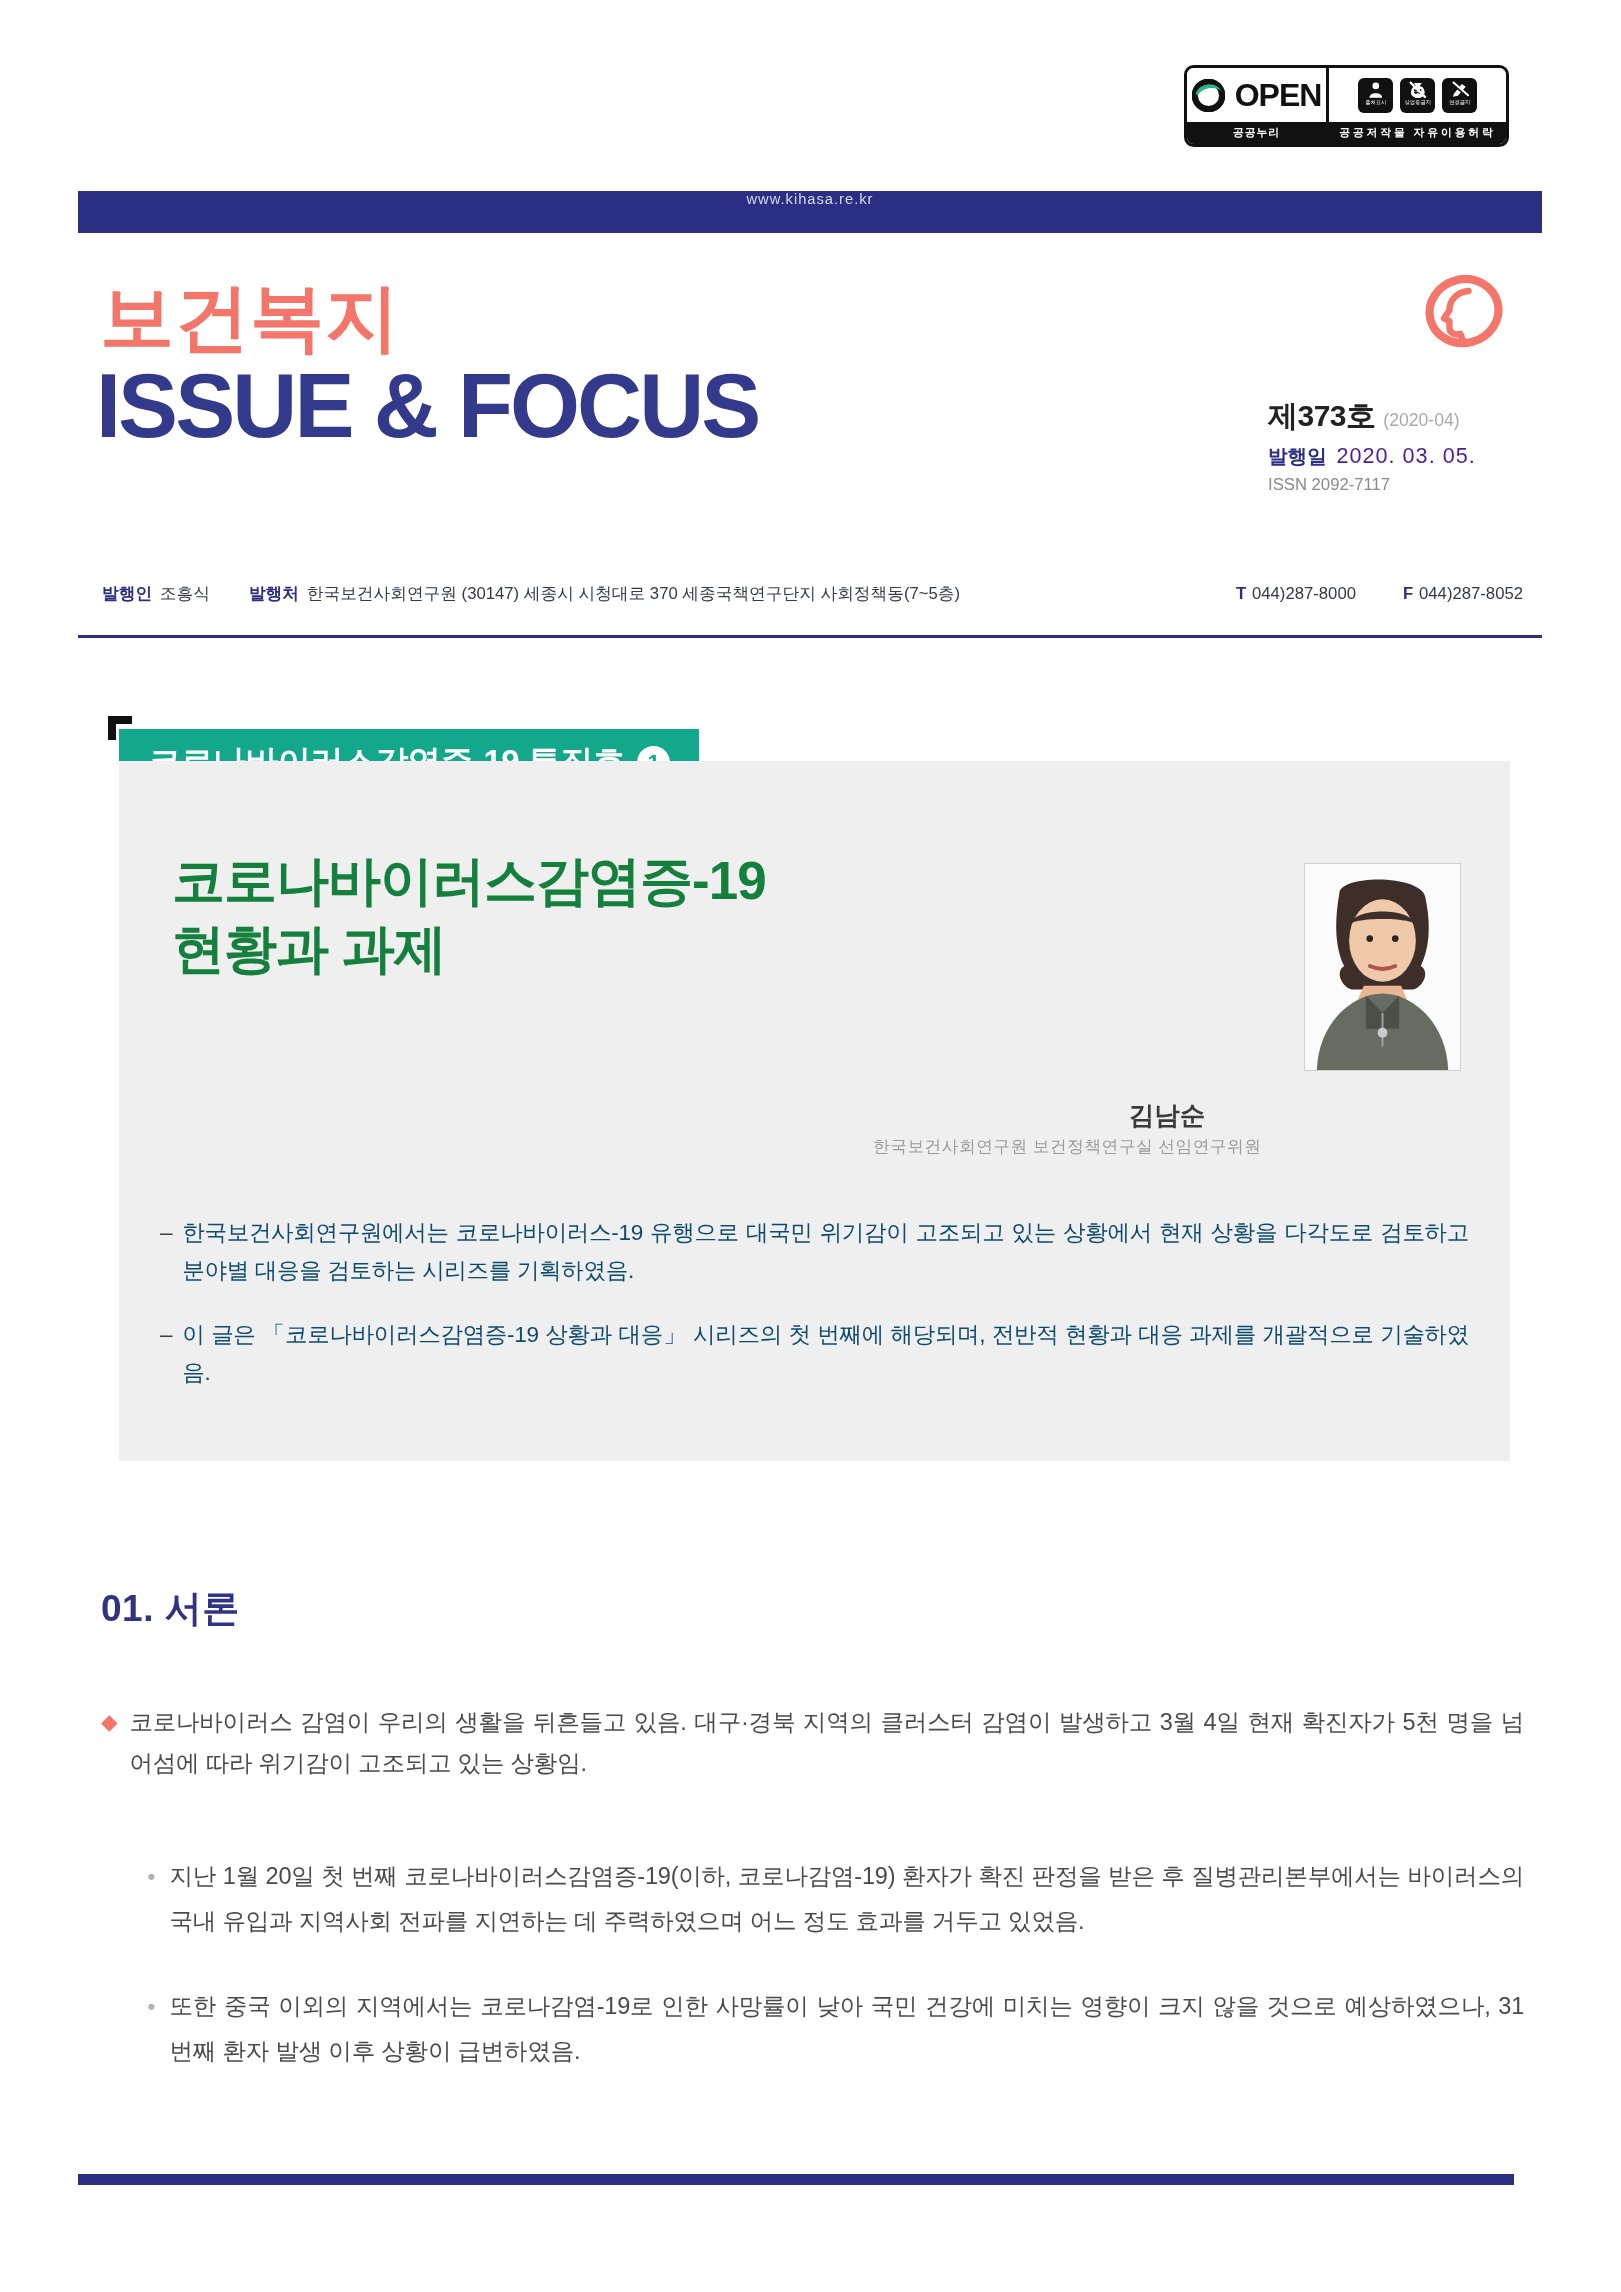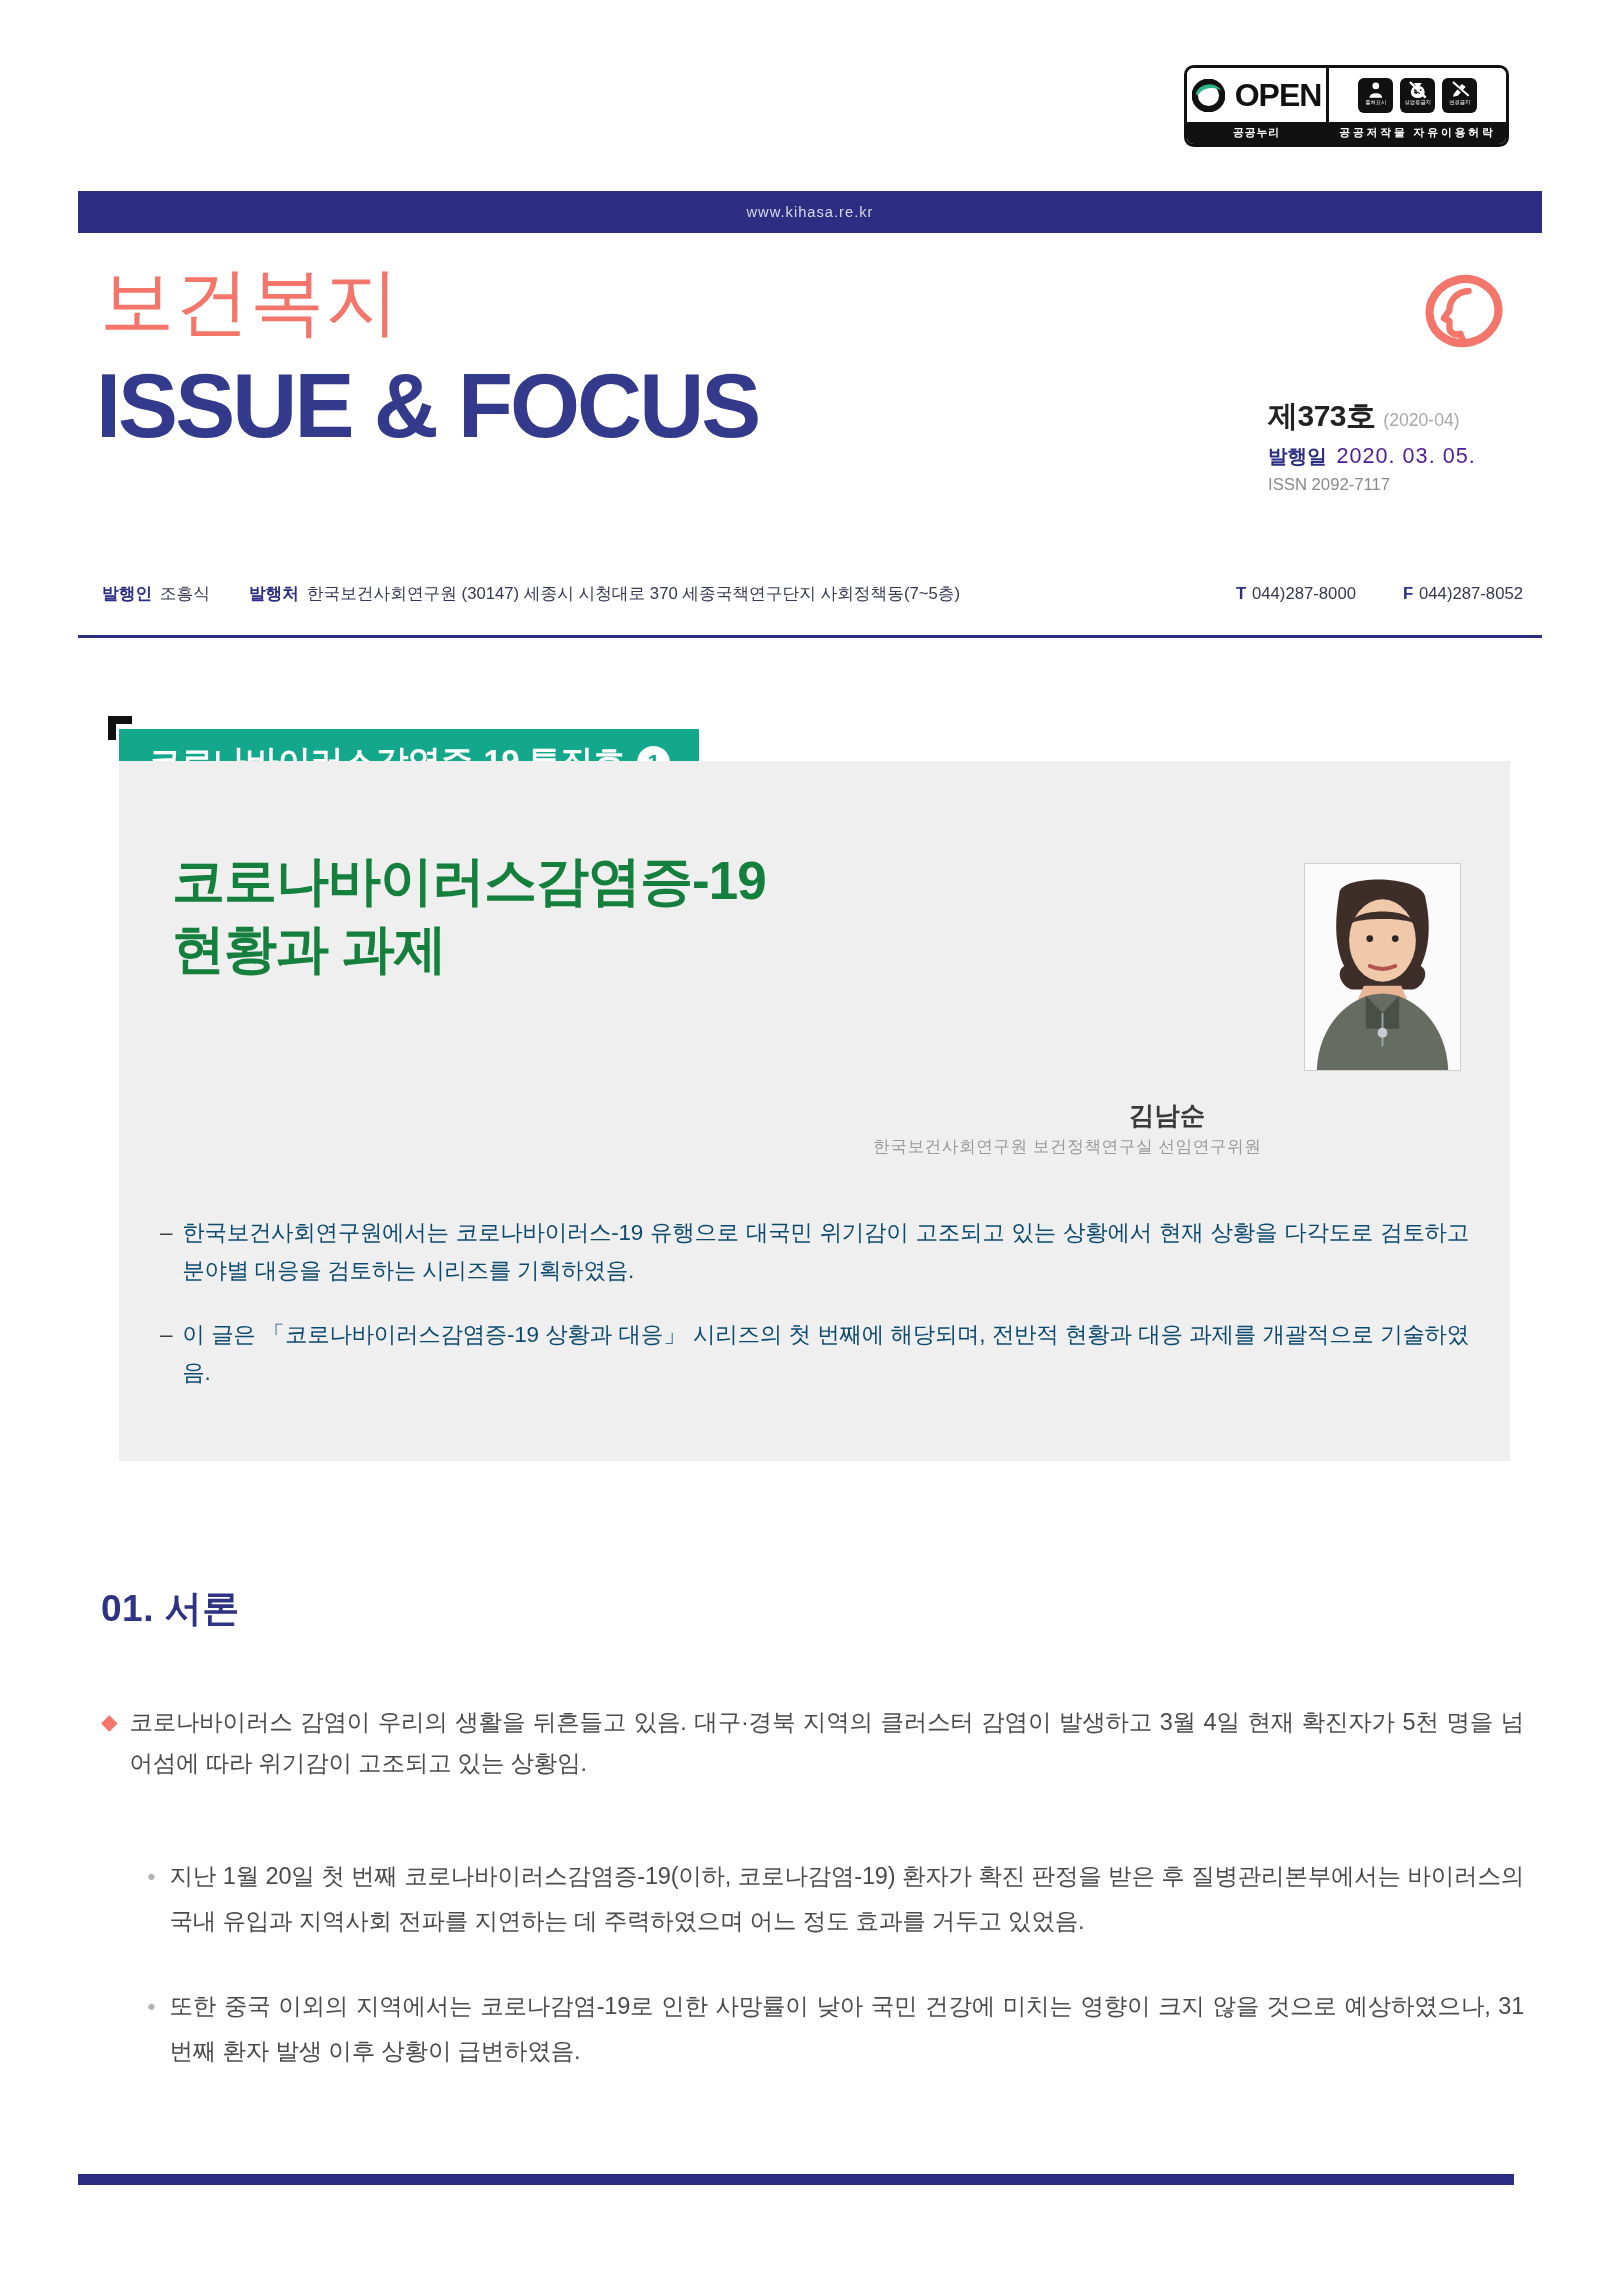--- a/index.html
+++ b/index.html
@@ -15,25 +15,25 @@
   .open-word { font-size:32px; font-weight:bold; color:#111; letter-spacing:-1px; display:flex; align-items:center; }
   .icons-cell { display:flex; align-items:center; justify-content:center; gap:6.9px; background:#fff; border-left:3.9px solid #111; }
   .ccl-icon { width:35px; height:35px; background:#111; border-radius:5.9px; display:flex; flex-direction:column; align-items:center; justify-content:flex-start; padding-top:2px; }
   .ccl-icon .lbl { font-size:5.9px; color:#fff; line-height:6.9px; white-space:nowrap; transform:scale(.9); }
   .black-strip { background:#111; color:#fff; display:flex; align-items:center; justify-content:center;
     font-size:10.8px; font-weight:bold; letter-spacing:1px; }
   .black-strip.right { border-left:3.9px solid #111; letter-spacing:2.9px; }
 
   
   .url-bar { position:absolute; left:78px; top:191px; width:1464px; height:42px; background:#2b2e83;
-    display:flex; align-items:center; justify-content:center; }
+    display:flex; justify-content:center; }
   .url-bar span { color:#d8d9e6; font-size:14.7px; letter-spacing:1px; }
 
   
-  .title-kr { position:absolute; left:100px; top:253px; font-size:74px; font-weight:normal; color:#f4766b; letter-spacing:1px; }
+  .title-kr { position:absolute; left:100px; top:269px; font-size:74px; font-weight:bold; color:#f4766b; letter-spacing:1px; }
   .title-en { position:absolute; left:96px; top:355px; font-size:90px; font-weight:bold; color:#333a8c; letter-spacing:-2.9px; }
 
   .kihasa { position:absolute; right:110px; top:271px; display:flex; align-items:flex-start; gap:9.8px; }
   .kihasa-text { display:flex; flex-direction:column; align-items:flex-start; }
   .kihasa-name { font-size:28px; font-weight:bold; color:#2b2e83; letter-spacing:8.8px; line-height:29px; }
   .kihasa-kr { font-size:27.4px; font-weight:bold; color:#2b2e83; letter-spacing:1.5px; line-height:32px; }
   .kihasa-en { font-size:8.3px; font-weight:bold; color:#2b2e83; letter-spacing:0.4px; margin-top:2px; }
 
   .issue-info { position:absolute; right:112px; top:396px; width:241px; }
   .issue-no-row { display:flex; align-items:baseline; gap:7.8px; }

